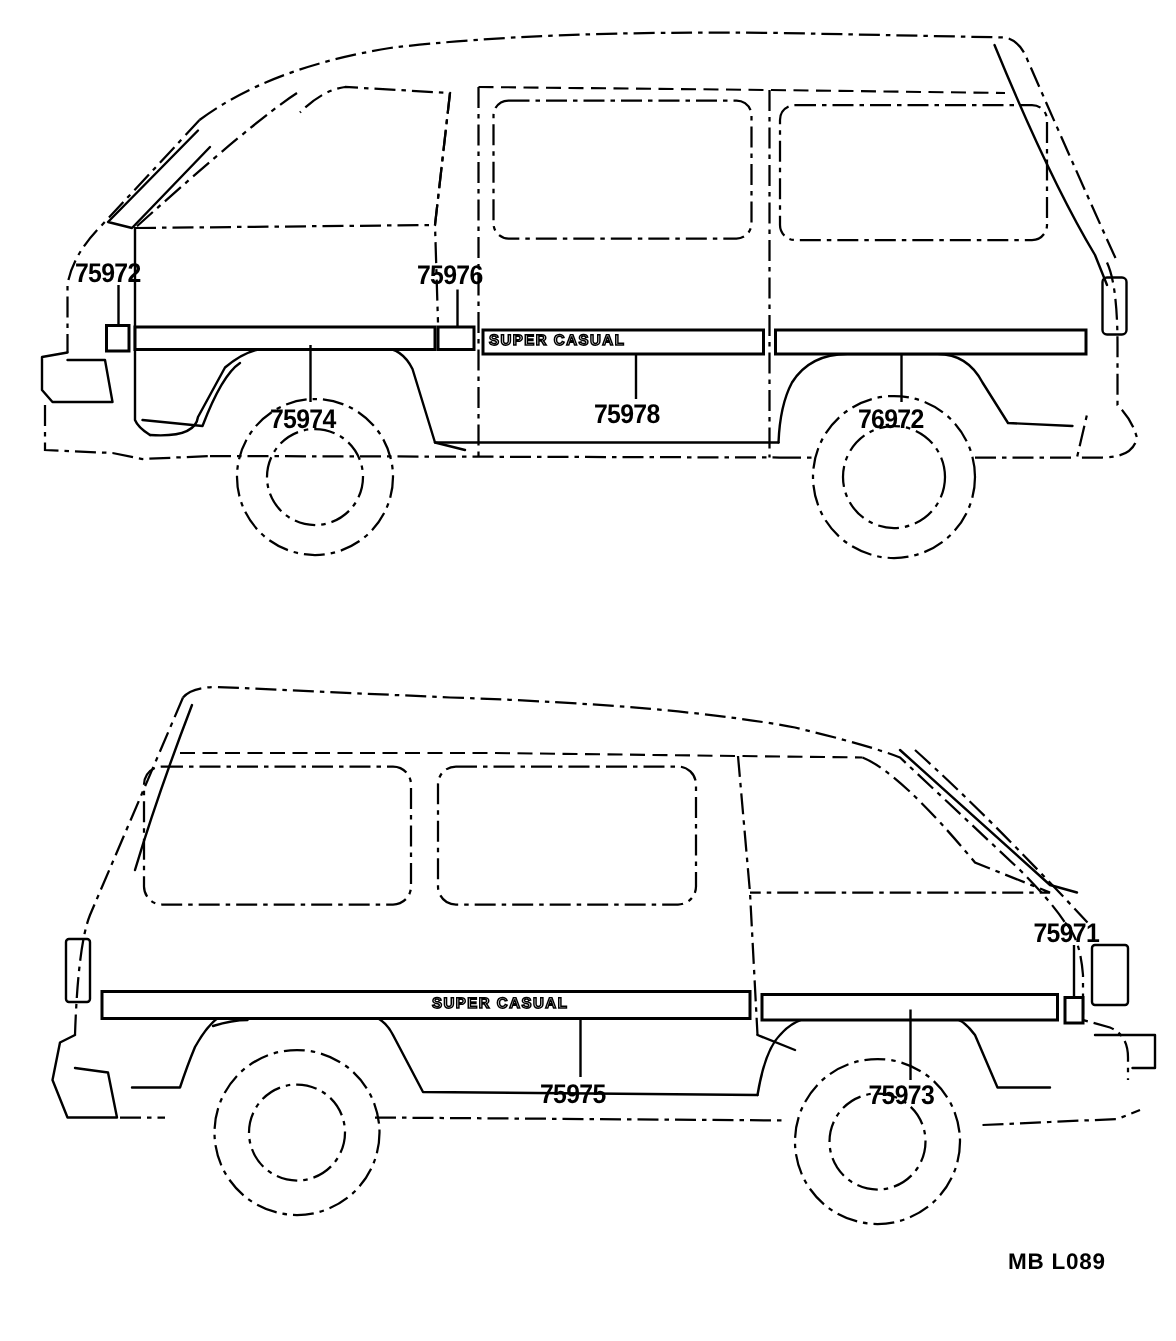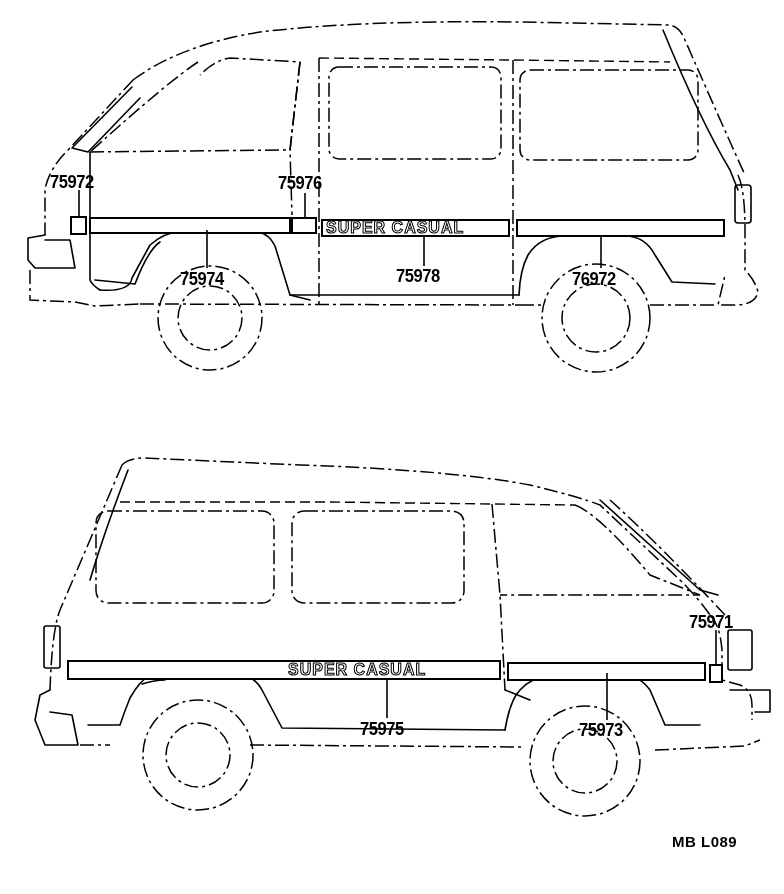--- a/index.html
+++ b/index.html
@@ -4,21 +4,21 @@
 <style>
   html, body { margin: 0; padding: 0; background: #ffffff; }
   body { width: 784px; height: 894px; overflow: hidden; position: relative; font-family: "Liberation Sans", sans-serif; }
   svg { position: absolute; left: 0; top: 0; }
   .ln { fill: none; stroke: #000; stroke-width: 1.6; stroke-linejoin: round; stroke-linecap: round; }
   .ds { fill: none; stroke: #000; stroke-width: 1.5; stroke-dasharray: 14 4 3 4; }
   .dsh { fill: none; stroke: #000; stroke-width: 1.4; stroke-dasharray: 10 5; }
   .strip { fill: #fff; stroke: #000; stroke-width: 2; }
   .lead { stroke: #000; stroke-width: 1.6; }
   .callout { position: absolute; font-size: 18px; font-weight: bold; color: #000; letter-spacing: -0.5px; line-height: 18px; transform: scaleX(0.92); transform-origin: left top; font-family: "Liberation Sans", sans-serif; }
-  .badge { position: absolute; font-size: 16px; font-weight: bold; letter-spacing: 1px; color: #fff; -webkit-text-stroke: 1px #000; text-shadow: 0 0 0 #000; font-family: "Liberation Sans", sans-serif; line-height: 14px; white-space: nowrap; }
+  .badge { position: absolute; font-size: 10px; font-weight: bold; letter-spacing: 1px; color: #fff; -webkit-text-stroke: 1px #000; text-shadow: 0 0 0 #000; font-family: "Liberation Sans", sans-serif; line-height: 14px; white-space: nowrap; }
   .footer { position: absolute; font-size: 15px; font-weight: bold; color: #000; font-family: "Liberation Sans", sans-serif; letter-spacing: 0.5px; }
 </style>
 </head>
 <body>
 
 <svg width="784" height="894" viewBox="0 0 784 894">
 
   <g>
 
     <path class="ds" d="M133,80 Q180,45 260,32 Q360,20 520,22 L670,25 Q680,27 685,40 Q720,120 745,175"></path>

